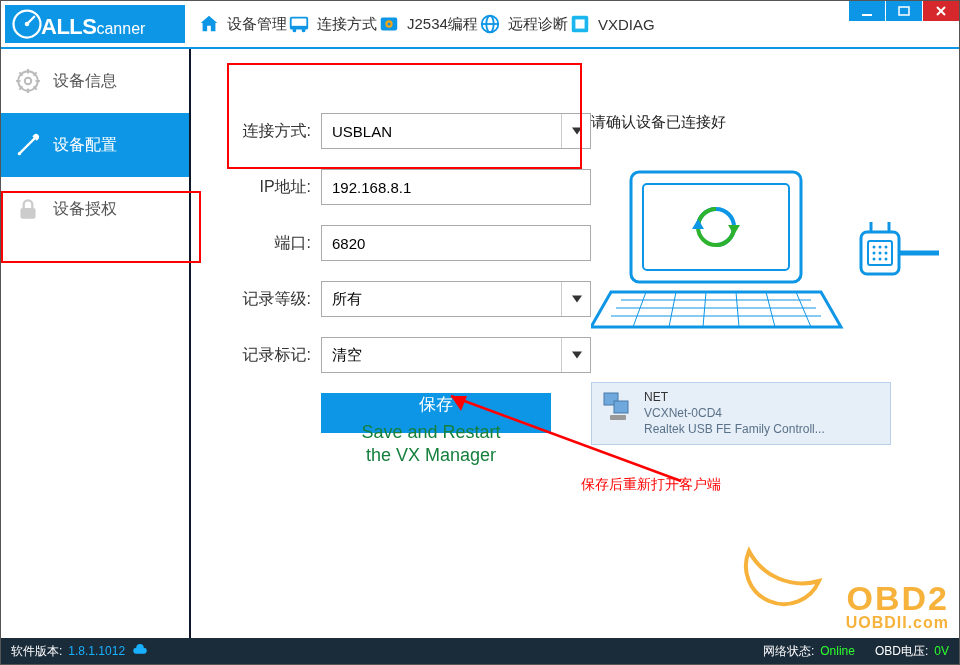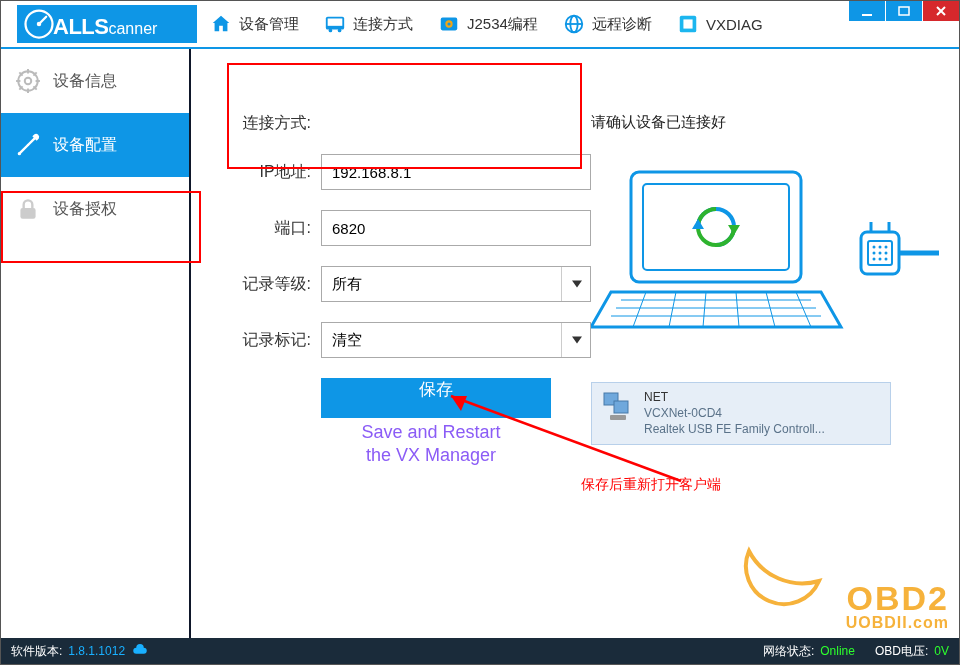--- a/index.html
+++ b/index.html
@@ -12,37 +12,37 @@
     overflow: hidden;
     position: relative;
     border: 1px solid #555;
   }
   
   .titlebar {
     height: 46px;
     background: #fff;
     display: flex;
     align-items: center;
-    padding-left: 16px;
+    padding-left: 4px;
     position: relative;
   }
   .brand {
     width: 180px;
     height: 38px;
     background: #0e96e6;
     margin-right: 12px;
     display: flex;
     align-items: center;
     color: #fff;
   }
   .brand svg { width: 36px; height: 36px; margin-left: 4px;}
   .brand-text { display:flex; align-items:baseline; margin-left:-4px;}
   .brand-text .big { font-size: 22px; font-weight: 600; letter-spacing: -0.5px;}
   .brand-text .rest { font-size: 16px; margin-top: 12px; }
-  .nav-items { display: flex; gap: 24px; align-items:center;}
+  .nav-items { display: flex; align-items:center;}
   .nav-item { display:flex; align-items:center; gap:6px; font-size:15px; cursor:pointer; color:#333;}
   .nav-icon { width:24px; height:24px; display:flex; align-items:center; justify-content:center;}
   .nav-icon svg{ width:22px; height:22px; }
   .win-controls { position:absolute; right:0; top:0; display:flex;}
   .win-btn { width:36px; height:20px; display:flex; align-items:center; justify-content:center; cursor:pointer;}
   .win-min { background:#0e96e6;}
   .win-max { background:#0e96e6; margin-left:1px;}
   .win-close { background:#d6282c; margin-left:1px;}
   .win-btn svg{ width:14px; height:14px;}
   .titlebar-border { height:2px; background:#0e96e6;}
@@ -82,21 +82,21 @@
   .net-card {
     margin-top:20px; width:300px; background:#e6eef7; border:1px solid #b8d0ea;
     padding:6px 8px; display:flex; gap:8px; align-items:flex-start;
   }
   .net-card .net-icon { width:36px; height:36px; }
   .net-card .net-lines { font-size:12px; color:#5a7289; line-height:1.35;}
   .net-card .net-lines .title { color:#333; font-size:12px;}
   
   .red-box1 { position:absolute; border:2px solid red; left:226px; top:62px; width:355px; height:106px; z-index:50; pointer-events:none;}
   .red-box2 { position:absolute; border:2px solid red; left:0px; top:190px; width:200px; height:72px; z-index:50; pointer-events:none;}
-  .anno-text { position:absolute; color:#8b5cf6; font-family: "Comic Sans MS", cursive, sans-serif; font-size:18px; line-height:1.3; text-align:center; z-index:50; pointer-events:none;}
+  .anno-text { position:absolute; color:#15803d; font-family: "Comic Sans MS", cursive, sans-serif; font-size:18px; line-height:1.3; text-align:center; z-index:50; pointer-events:none;}
   .anno-cn { position:absolute; color:red; font-size:14px; z-index:50; pointer-events:none;}
   .arrow-svg { position:absolute; z-index:50; pointer-events:none;}
   .watermark {
     position:absolute; right:10px; bottom:32px; text-align:right; pointer-events:none; z-index:40;
   }
   .watermark .wm-main { font-size:34px; font-weight:700; color:#f6b23b; letter-spacing:2px;}
   .watermark .wm-sub { font-size:16px; font-weight:600; color:#f6b23b; letter-spacing:1px; margin-top:-4px;}
   .moon { position:absolute; right:130px; bottom:40px; z-index:39; pointer-events:none;}
   
   .statusbar {
@@ -238,20 +238,23 @@
           </svg>
       </span>
       <span>设备授权</span>
     </div>
   </div>
 
   <div class="content">
     <div class="form-area">
       <div class="form-row">
         <div class="form-label">连接方式:</div>
+        <div class="form-select">
+          <span>USBLAN</span>
+        </div>
       </div>
       <div class="form-row">
         <div class="form-label">IP地址:</div>
         <input class="form-input" value="192.168.8.1" style="">
       </div>
       <div class="form-row">
         <div class="form-label">端口:</div>
         <input class="form-input" value="6820" style="">
       </div>
       <div class="form-row">

